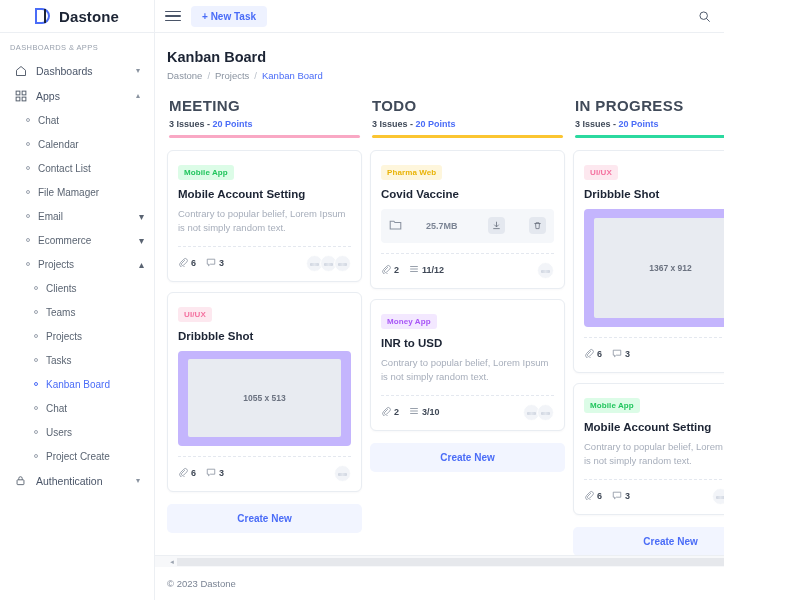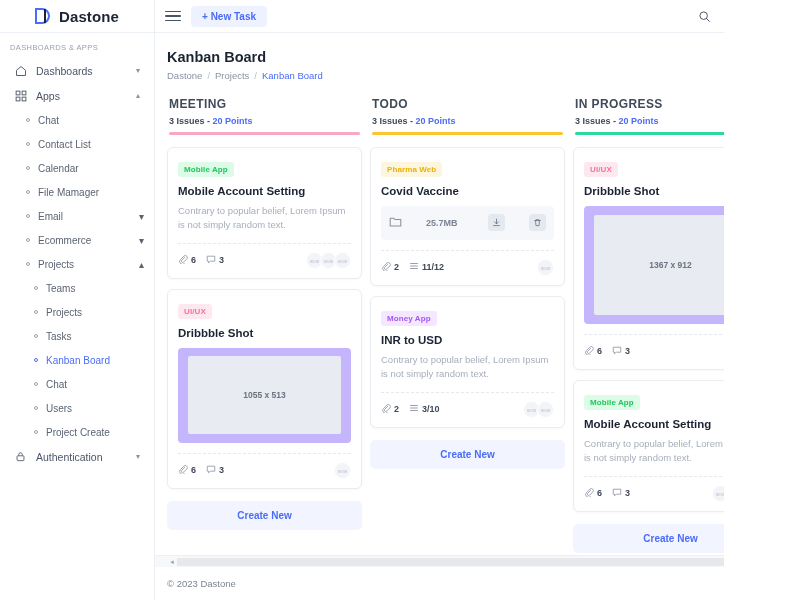--- a/index.html
+++ b/index.html
@@ -70,21 +70,21 @@
   .page-head { padding: 0 12px; }
   .page-title { font-size: 14.5px; font-weight: 700; color: #1c2434; }
   .crumbs { margin-top: 5px; font-size: 9.5px; color: #8a93a0; display: flex; gap: 5px; align-items: center; }
   .crumbs .sep { color: #b8bfc9; }
   .crumbs .cur { color: #4a6cf7; }
 
   .board-scroll { flex: 1; overflow: hidden; position: relative; padding: 0 0 0 12px; margin-top: 16px; }
   .board { display: flex; gap: 8px; align-items: flex-start; height: 100%; }
   .col { width: 195px; flex: 0 0 195px; }
   .col-head { padding: 0 2px; }
-  .col-title { font-size: 12px; font-weight: 700; letter-spacing: .4px; color: #404a59; text-transform: uppercase; }
+  .col-title { font-size: 15px; font-weight: 700; letter-spacing: .4px; color: #404a59; text-transform: uppercase; }
   .col-meta { font-size: 9px; color: #404a59; margin-top: 5px; font-weight: 600; }
   .col-meta .pts { color: #4a6cf7; font-weight: 600; }
   .col-bar { height: 2.5px; border-radius: 2px; margin-top: 6px; }
   .col-body { margin-top: 12px; display: flex; flex-direction: column; gap: 10px; }
 
   .card {
     background: #fff; border: 1px solid #e9edf2; border-radius: 6px;
     padding: 10px 10px 9px; box-shadow: 0 1px 2px rgba(20,30,60,.03);
   }
   .badge {
@@ -181,25 +181,25 @@
         <span class="label">Apps</span>
         <span class="chev">▴</span>
       </div>
 
       <div class="nav-sub">
         <span class="dot"></span>
         <span>Chat</span>
       </div>
       <div class="nav-sub">
         <span class="dot"></span>
+        <span>Calendar</span>
+      </div>
+      <div class="nav-sub">
+        <span class="dot"></span>
         <span>Contact List</span>
-      </div>
-      <div class="nav-sub">
-        <span class="dot"></span>
-        <span>Calendar</span>
       </div>
       <div class="nav-sub">
         <span class="dot"></span>
         <span>File Mamager</span>
       </div>
       <div class="nav-sub">
         <span class="dot"></span>
         <span style="flex:1">Email</span>
         <span class="chev">▾</span>
       </div>
@@ -207,20 +207,24 @@
         <span class="dot"></span>
         <span style="flex:1">Ecommerce</span>
         <span class="chev">▾</span>
       </div>
       <div class="nav-sub">
         <span class="dot"></span>
         <span style="flex:1">Projects</span>
         <span class="chev">▴</span>
       </div>
 
+      <div class="nav-sub deep">
+        <span class="dot"></span>
+        <span>Clients</span>
+      </div>
       <div class="nav-sub deep">
         <span class="dot"></span>
         <span>Teams</span>
       </div>
       <div class="nav-sub deep">
         <span class="dot"></span>
         <span>Projects</span>
       </div>
       <div class="nav-sub deep">
         <span class="dot"></span>

